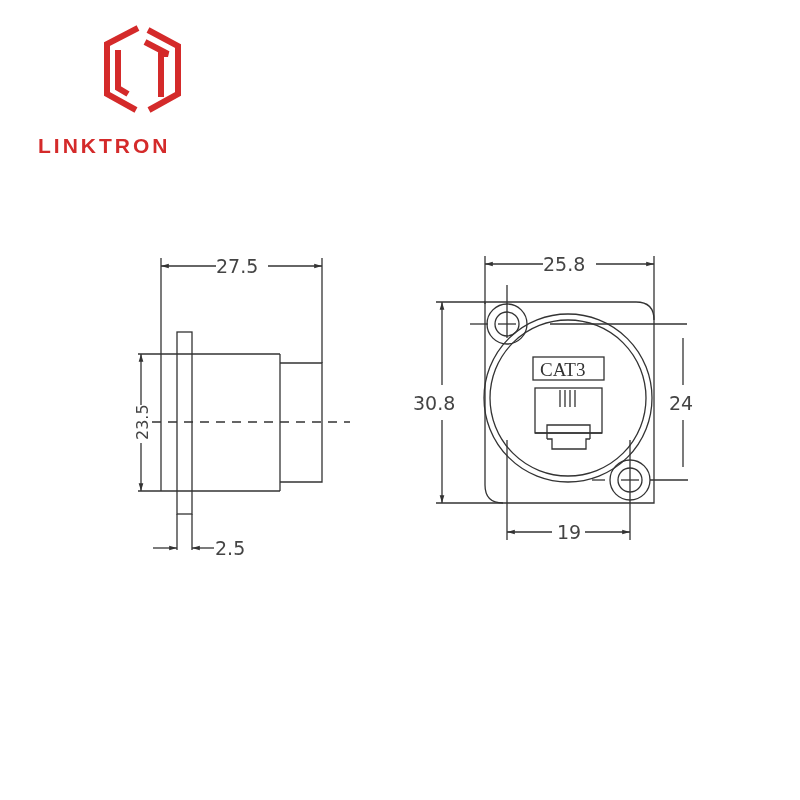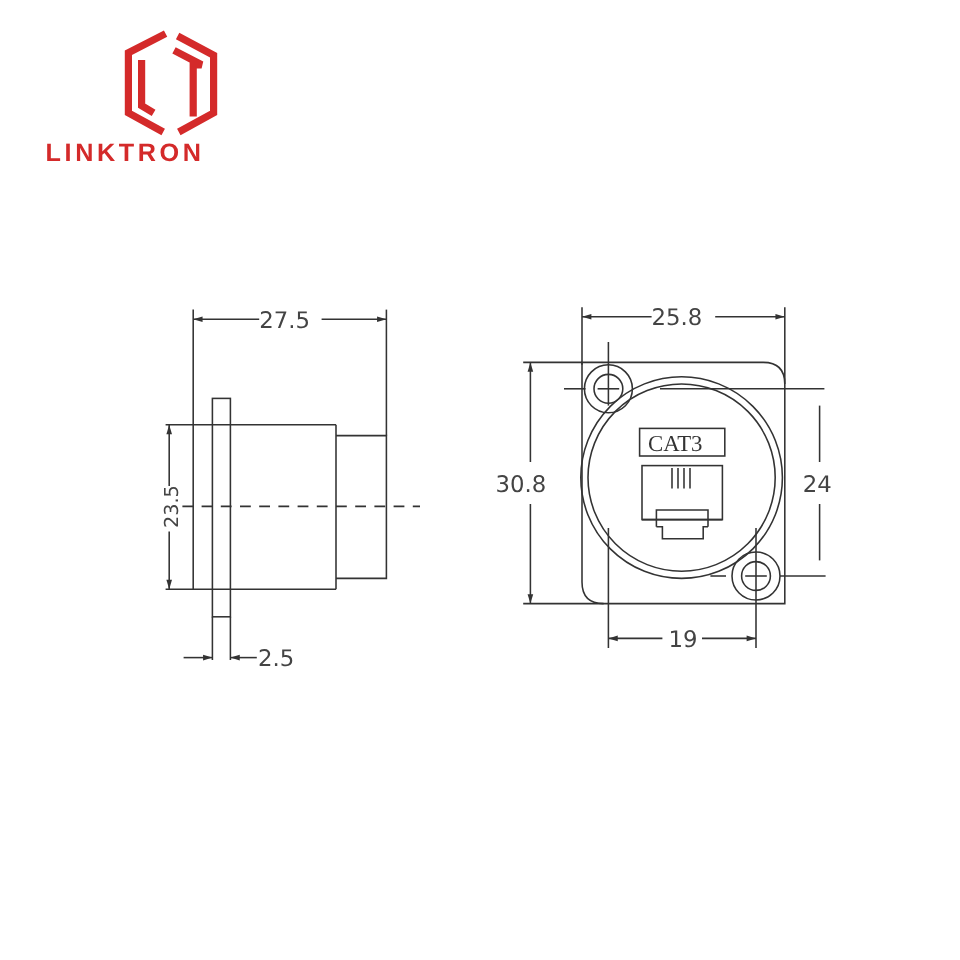--- a/index.html
+++ b/index.html
@@ -1,18 +1,18 @@
 <!DOCTYPE html>
 <html><head>
 <meta charset="utf-8">
 <style>
   html, body { margin:0; padding:0; background:#ffffff; }
   body { width:800px; height:800px; position:relative; overflow:hidden; font-family:"Liberation Sans", sans-serif; }
   .logo { position:absolute; left:40px; top:20px; width:150px; height:130px; }
-  .brand { position:absolute; left:38px; top:116px; font-size:21px; font-weight:bold; letter-spacing:3px; color:#d42a2a; }
+  .brand { position:absolute; left:38px; top:134px; font-size:21px; font-weight:bold; letter-spacing:3px; color:#d42a2a; }
   svg.drawing { position:absolute; left:0; top:0; }
   .dimtext { font-family:"DejaVu Sans", sans-serif; font-size:19px; fill:#444; }
   .cattext { font-family:"Liberation Serif", serif; font-size:19px; fill:#333; }
 </style>
 </head>
 <body>
 
 <div class="logo">
   <svg width="150" height="100" viewBox="0 0 150 100">
     <g fill="none" stroke="#d42a2a" stroke-width="6" stroke-linejoin="miter">

